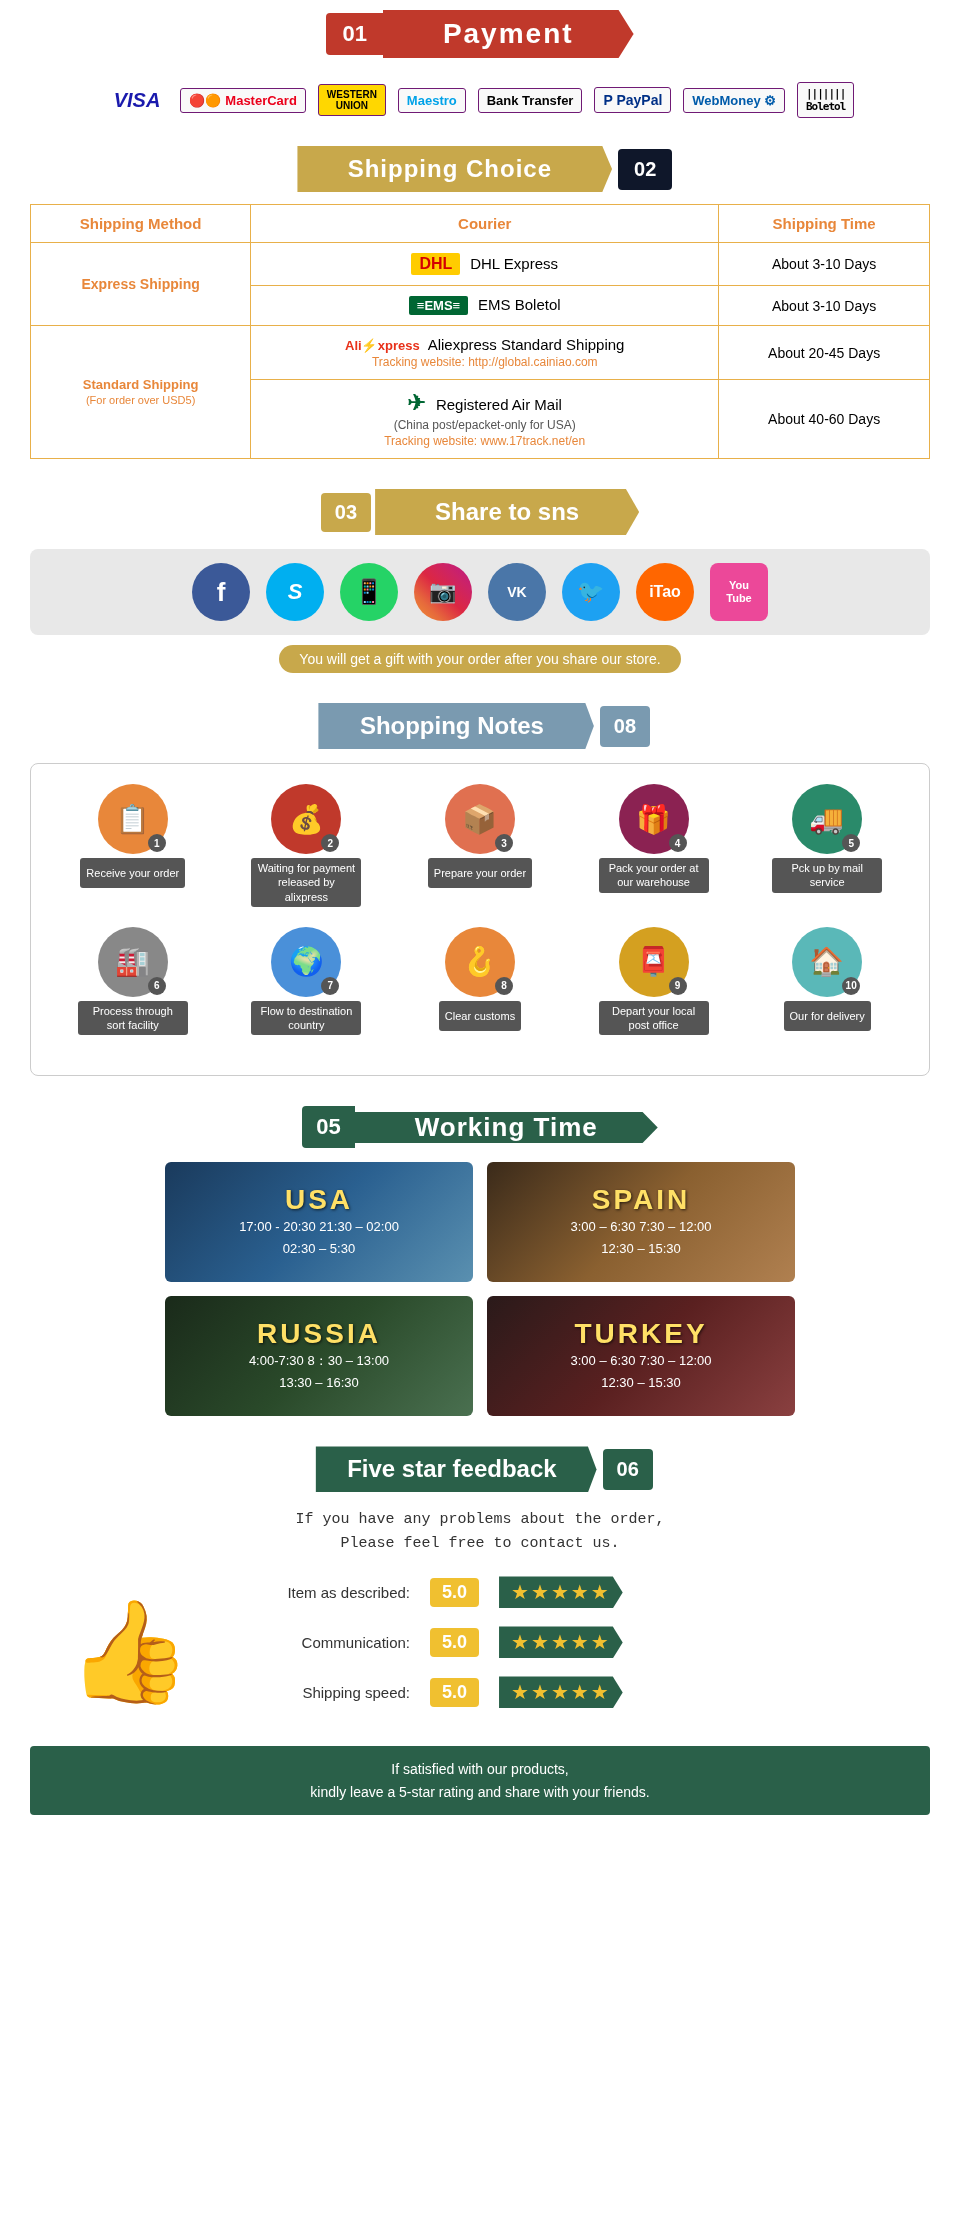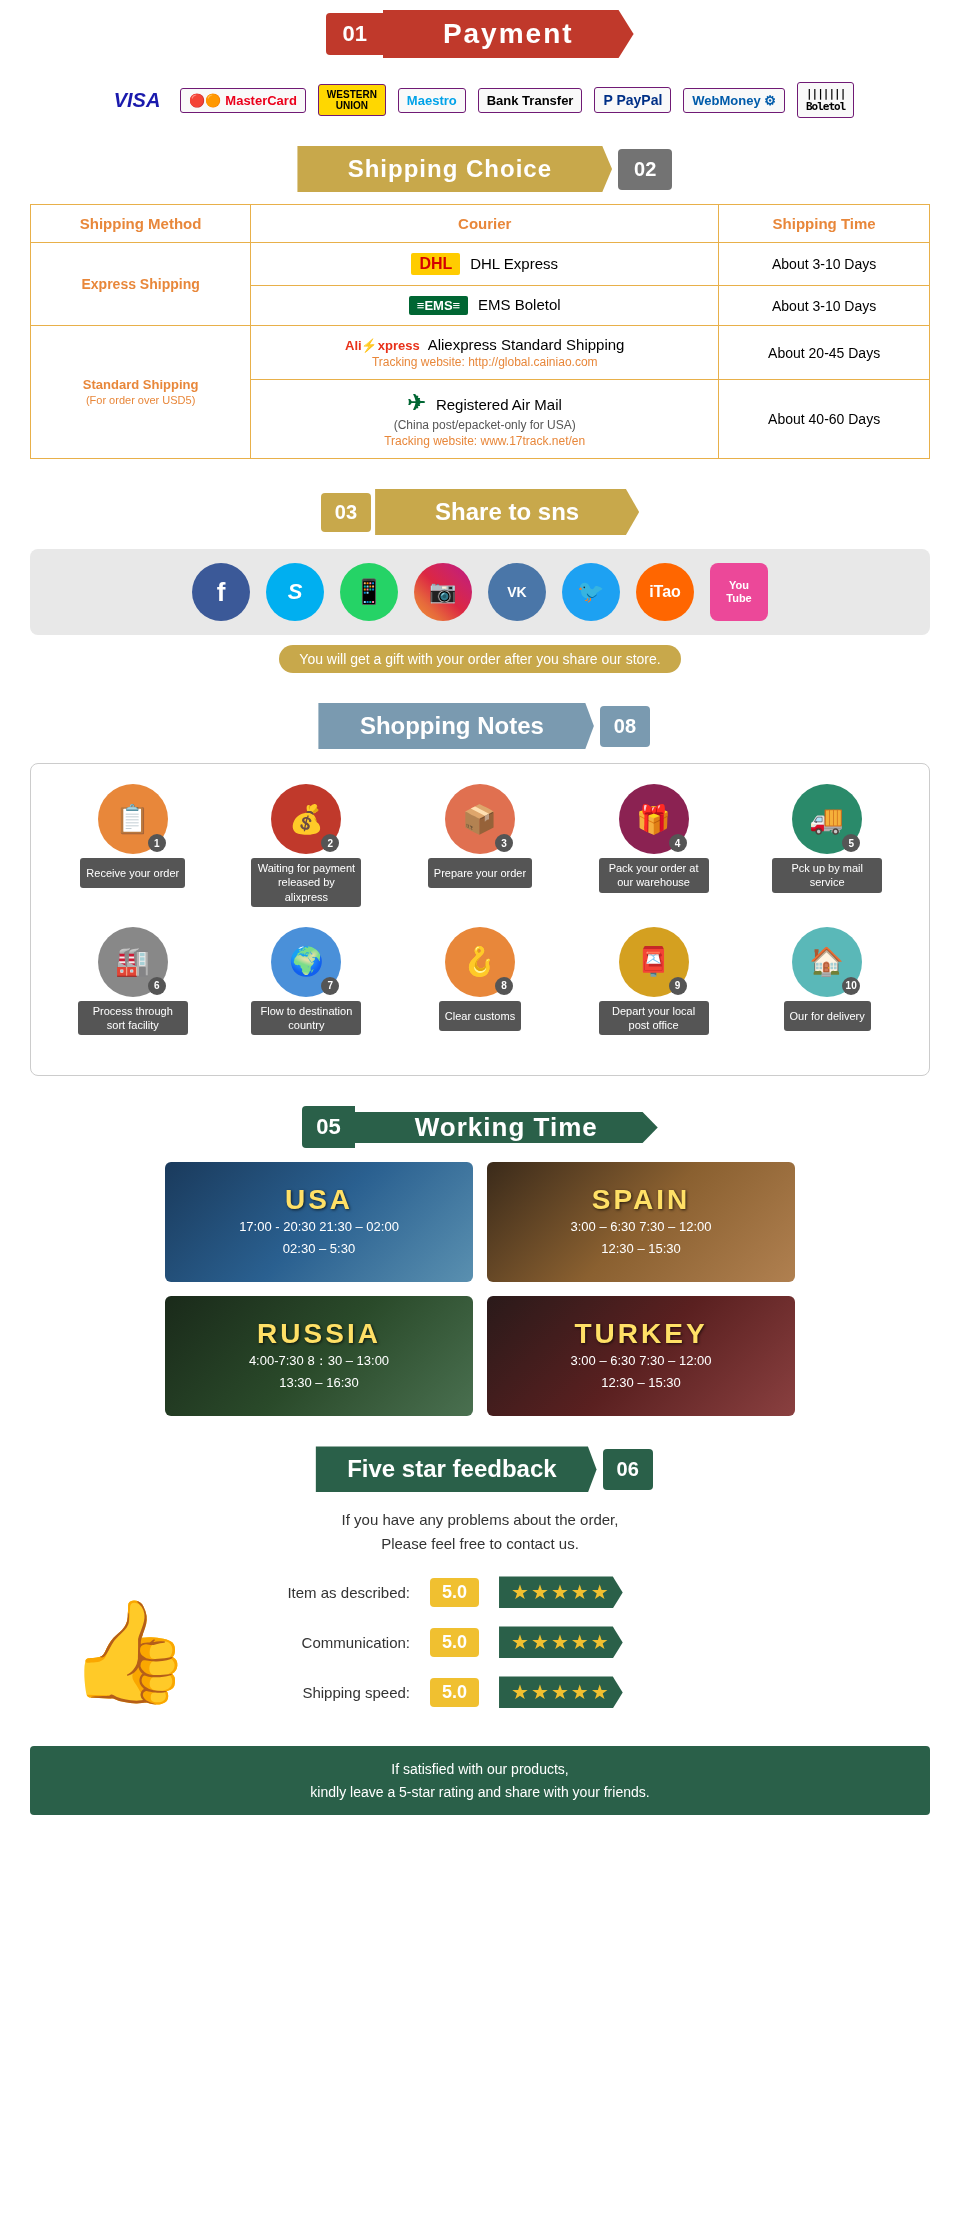--- a/index.html
+++ b/index.html
@@ -71,21 +71,21 @@
     .shipping-title-band {
       background: #c8a84b;
       color: #fff;
       font-size: 24px;
       font-weight: bold;
       padding: 9px 60px;
       clip-path: polygon(3% 0, 97% 0, 100% 50%, 97% 100%, 3% 100%);
       letter-spacing: 1px;
     }
     .shipping-num {
-      background: #737373;
+      background: #0f172a;
       color: #fff;
       font-size: 20px;
       font-weight: bold;
       padding: 9px 16px;
       border-radius: 4px;
       margin-left: 6px;
     }
     .shipping-table {
       width: 100%;
       border-collapse: collapse;
@@ -370,20 +370,21 @@
       padding: 9px 14px;
       border-radius: 4px;
       margin-left: 6px;
     }
     .feedback-intro {
       text-align: center;
       font-size: 15px;
       color: #333;
       margin-bottom: 20px;
       line-height: 1.6;
+      font-family: Liberation Mono, monospace;
     }
     .feedback-content {
       display: flex;
       align-items: center;
       gap: 20px;
     }
     .thumbs-up {
       font-size: 100px;
       width: 200px;
       text-align: center;

